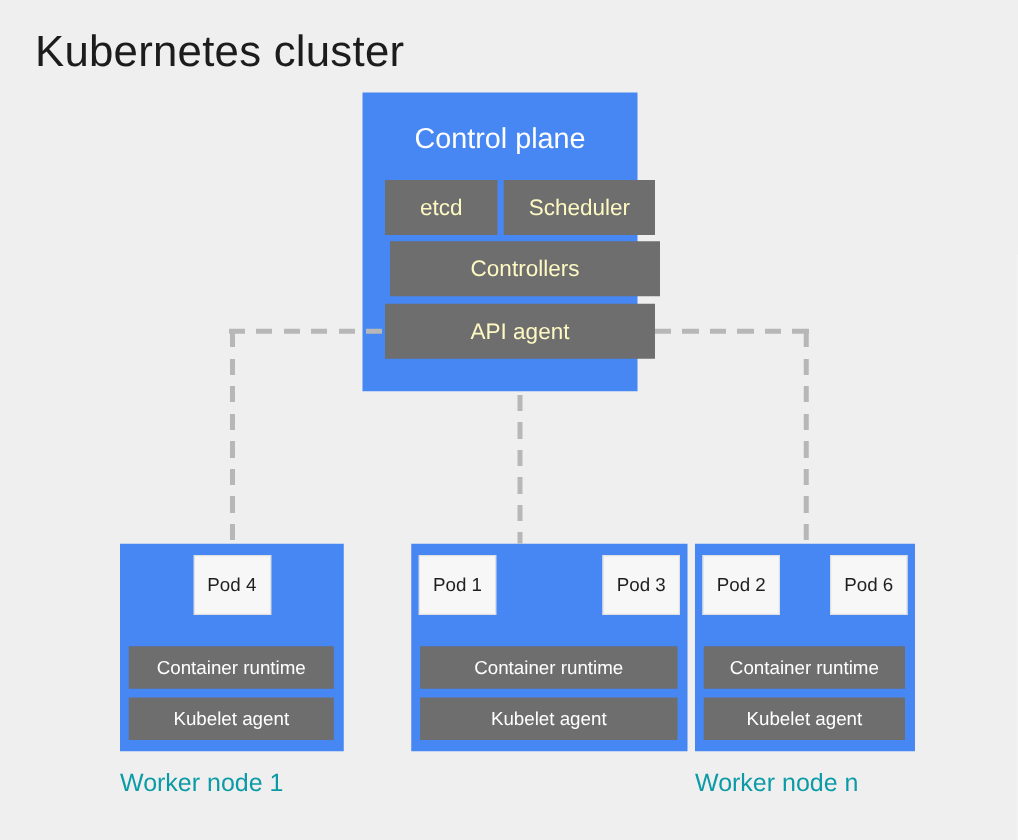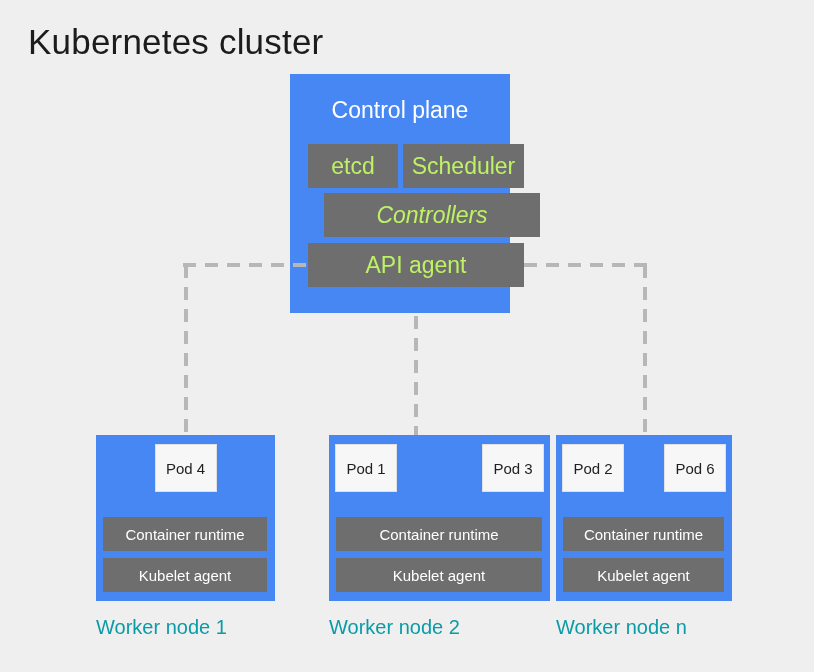--- a/index.html
+++ b/index.html
@@ -36,31 +36,31 @@
   .control-plane-title {
     left: 0;
     top: 23px;
     width: 100%;
     text-align: center;
     font-size: 23px;
     color: #FFFFFF;
   }
   .component {
     background: #6E6E6E;
-    color: #bef264;
-    font-size: 23px;
+    color: #fef9c3;
+    font-size: 18px;
     display: flex;
     align-items: center;
     justify-content: center;
     z-index: 3;
     text-align: center;
   }
   .comp-etcd        { left: 18px;  top: 70px;  width: 90px;  height: 44px; }
   .comp-scheduler   { left: 113px; top: 70px;  width: 121px; height: 44px; }
-  .comp-controllers { left: 34px;  top: 119px; width: 216px; height: 44px; font-style: italic; }
+  .comp-controllers { left: 22px;  top: 119px; width: 216px; height: 44px; }
   .comp-apiserver   { left: 18px;  top: 169px; width: 216px; height: 44px; }
 
   
   .conn { z-index: 4; }
   .conn-h {
     height: 4px;
     background: repeating-linear-gradient(to right, #B7B7B7 0 13px, transparent 13px 22px);
   }
   .conn-v {
     width: 4px;
@@ -169,16 +169,15 @@
   <div class="abs worker-node node-n">
     <div class="abs pod-row">
       <div class="pod">Pod 2</div>
       <div class="pod">Pod 6</div>
     </div>
     <div class="abs node-bar bar-runtime">Container runtime</div>
     <div class="abs node-bar bar-agent">Kubelet agent</div>
   </div>
 
   <div class="abs worker-label label-1">Worker node 1</div>
-  <div class="abs worker-label label-2">Worker node 2</div>
   <div class="abs worker-label label-n">Worker node n</div>
 
 </div>
 
 </body></html>

